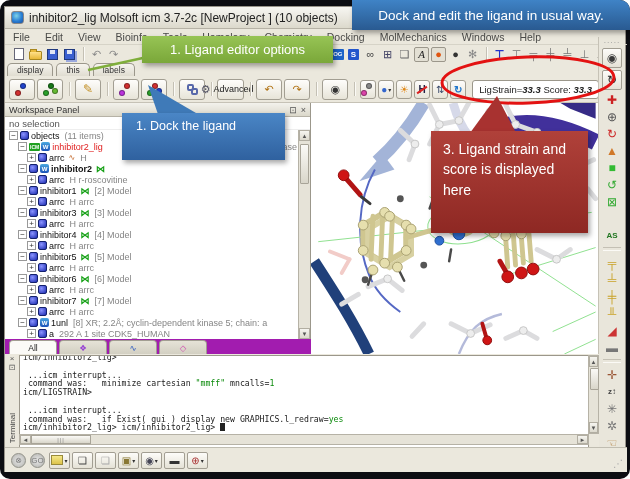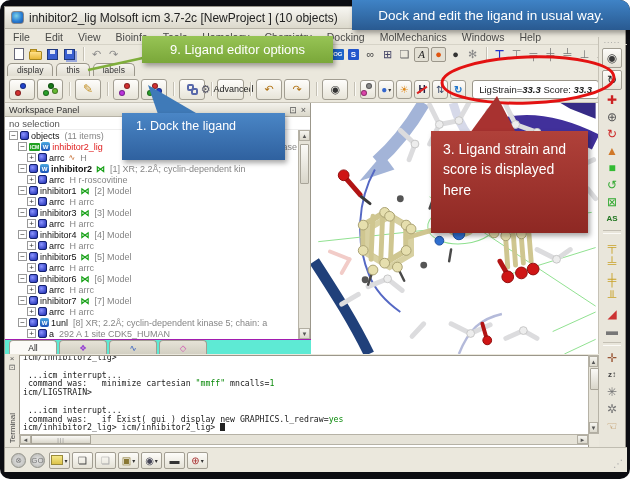--- a/index.html
+++ b/index.html
@@ -65,21 +65,21 @@
   .b-icm { background:#1fa020; color:#fff; font-size:5px; font-weight:bold; padding:1px; border-radius:1px; margin-right:1px; flex:none; }
   .b-w { width:9px; height:9px; border-radius:2px; background:linear-gradient(#4aa8e0,#1b52b8); color:#fff; font-size:6px; font-weight:bold; display:flex; align-items:center; justify-content:center; margin-right:2px; flex:none; }
   .lbl { color:#111; } .lbl.red { color:#e02020; } .lbl.bold { font-weight:bold; }
   .count,.desc { color:#858585; margin-left:5px; }
   .frag { color:#858585; margin-left:auto; padding-right:2px; }
   .mesh { color:#15a015; font-size:9px; font-weight:bold; margin-left:4px; }
   .molg { color:#c06020; font-size:8px; margin-left:4px; }
   .wsscroll { position:absolute; right:0; top:27px; width:12px; height:209px; background:#e6e3d8; border-left:1px solid #b6b2a6; }
   .sba { height:11px; display:flex; align-items:center; justify-content:center; font-size:6px; color:#555; border:1px solid #b2aea2; background:linear-gradient(#f6f5f0,#dcd9cd); }
   .sbthumb { position:absolute; left:1px; width:9px; background:linear-gradient(#fbfaf7,#d9d6ca); border:1px solid #a8a498; border-radius:1px; }
-  .wstabs { position:absolute; left:0; bottom:0; width:358px; height:15px; background:#5eead4; border-top:1px solid #a21caf; display:flex; align-items:flex-end; padding-left:4px; }
+  .wstabs { position:absolute; left:0; bottom:0; width:358px; height:15px; background:#a21caf; border-top:4px solid #a21caf; display:flex; align-items:flex-end; padding-left:4px; }
   .wtab { height:14px; min-width:48px; border:1px solid #a29e92; border-bottom:none; border-radius:4px 4px 0 0; background:linear-gradient(#e6e3d7,#d2cfc2); display:flex; align-items:center; justify-content:center; font-size:8.5px; color:#222; margin-right:2px; }
   .wtab.active { background:#fbfaf7; }
 
   
   .view3d { position:absolute; left:306px; top:96px; width:288px; height:251px; background:#fff; }
 
   
   .rtb { position:absolute; right:0; top:30px; width:27px; height:420px; background:#e9e6db; border-left:1px solid #c6c2b6; display:flex; flex-direction:column; align-items:center; padding-top:2px; }
   .rgrip { font-size:7px; color:#999; letter-spacing:1px; height:8px; }
   .rti { height:17px; display:flex; align-items:center; justify-content:center; font-size:12px; }
@@ -328,21 +328,20 @@
             <span class="lbl">arrc</span>
             <span class="molg">∿</span>
             <span class="desc">H</span>
           </div>
           <div class="trow" style="padding-left: 13px;">
             <span class="exp">−</span>
             <span class="b-obj"></span>
             <span class="b-w">W</span>
             <span class="lbl bold">inhibitor2</span>
             <span class="mesh">⋈</span>
-            <span class="desc">[1] XR; 2.2Å; cyclin-dependent kin</span>
           </div>
           <div class="trow" style="padding-left: 22px;">
             <span class="exp">+</span>
             <span class="b-obj"></span>
             <span class="lbl">arrc</span>
             <span class="desc">H   r-roscovitine</span>
           </div>
           <div class="trow" style="padding-left: 13px;">
             <span class="exp">−</span>
             <span class="b-obj"></span>
@@ -597,21 +596,21 @@
         <span class="rgrip">·····</span>
         <span class="rti rbox" style="color: rgb(58, 58, 58);">◉</span>
         <span class="rti rbox" style="color: rgb(34, 34, 34);">↻</span>
         <span class="rti" style="color: rgb(204, 34, 34);">✚</span>
         <span class="rti" style="color: rgb(85, 85, 85);">⊕</span>
         <span class="rti" style="color: rgb(204, 34, 34);">↻</span>
         <span class="rti" style="color: rgb(208, 120, 40);">▲</span>
         <span class="rti" style="color: rgb(51, 187, 51);">■</span>
         <span class="rti" style="color: rgb(51, 170, 51);">↺</span>
         <span class="rti" style="color: rgb(51, 170, 51);">⊠</span>
-        <span class="rti sm" style="color: rgb(34, 119, 34);">AS</span>
+        <span class="rti sm" style="color: rgb(34, 119, 34); margin-top: 17px;">AS</span>
         <span class="rsep"></span>
         <span class="rti" style="color: rgb(201, 162, 39);">╤</span>
         <span class="rti" style="color: rgb(201, 162, 39);">╧</span>
         <span class="rti" style="color: rgb(201, 162, 39);">╪</span>
         <span class="rti" style="color: rgb(201, 162, 39);">╨</span>
         <span class="rti" style="color: rgb(204, 51, 51);">◢</span>
         <span class="rti" style="color: rgb(119, 119, 119);">▬</span>
         <span class="rsep"></span>
         <span class="rti" style="color: rgb(153, 85, 51);">✛</span>
         <span class="rti sm" style="color: rgb(68, 68, 68);">z↕</span>
@@ -684,21 +683,21 @@
   </div>
 
   <svg class="overlay">
     <ellipse cx="528" cy="80" rx="86" ry="23" fill="none" stroke="#e31212" stroke-width="3" transform="rotate(-2 528 80)"></ellipse>
     <polygon points="148,85 196,113 162,126" fill="#3f7ab8"></polygon>
     <polygon points="497,96 516,133 470,133" fill="#a83230"></polygon>
     <line x1="88" y1="70" x2="152" y2="56" stroke="#7fae3b" stroke-width="2.5"></line>
   </svg>
 
   <div class="co co-top">Dock and edit the ligand in usual way.</div>
-  <div class="co co-green">9. Ligand editor options</div>
+  <div class="co co-green">1. Ligand editor options</div>
   <div class="co co-blue">
     <div>1. Dock the ligand</div>
   </div>
   <div class="co co-red">
     <div>3. Ligand strain and</div>
     <div>score is displayed</div>
     <div>here</div>
   </div>
 </div>
 

